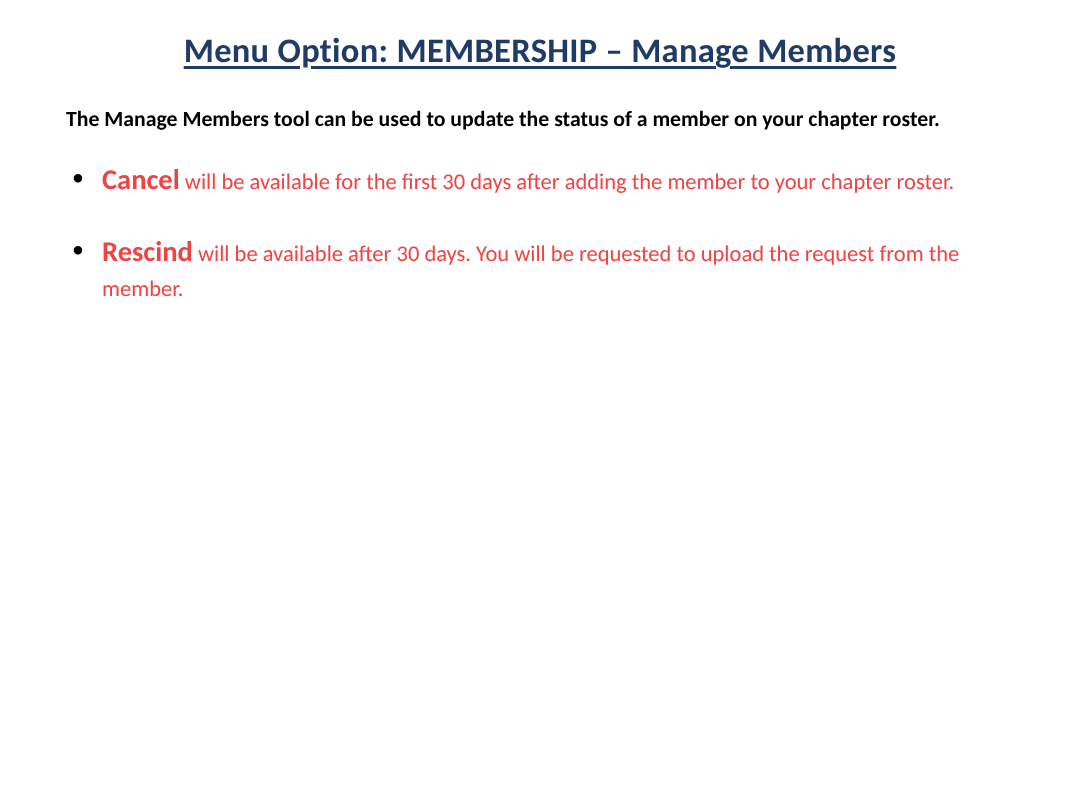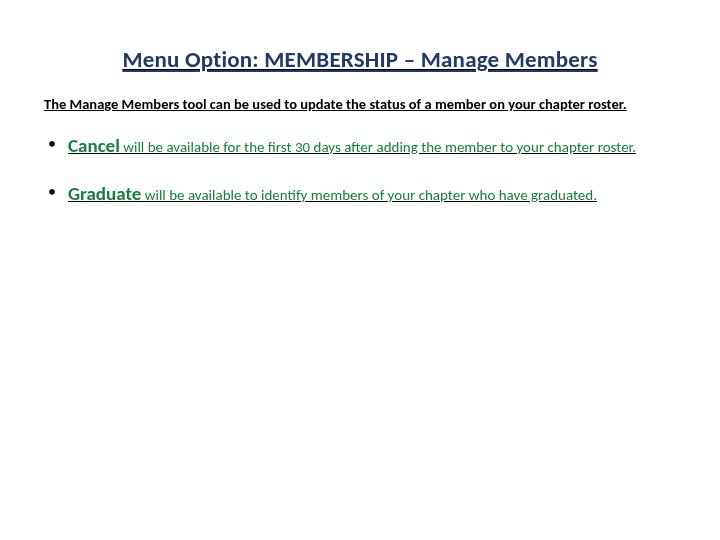--- a/index.html
+++ b/index.html
@@ -8,22 +8,21 @@
     width: 720px;
     height: 540px;
     background: #ffffff;
     font-family: Calibri, "Segoe UI", Arial, sans-serif;
     color: #000;
   }
   .slide {
     box-sizing: border-box;
     width: 720px;
     height: 540px;
-    padding: 45px 44px 20px 44px;
-    text-decoration: underline;
+    padding: 20px 44px 20px 44px;
   }
   .title {
     text-align: center;
     font-size: 23px;
     font-weight: 700;
     color: #1f3b66;
     margin: 0 0 22px 0;
     letter-spacing: 0.2px;
     text-decoration: underline;
     text-underline-offset: 3px;
@@ -39,21 +38,21 @@
     list-style: none;
     padding: 0;
     margin: 0;
   }
   ul.items > li {
     position: relative;
     padding-left: 24px;
     margin-bottom: 22px;
     font-size: 15px;
     line-height: 1.4;
-    color: #15803d;
+    color: #ef4444;
   }
   ul.items > li::before {
     content: "•";
     position: absolute;
     left: 4px;
     top: 0;
     font-size: 16px;
     color: #000;
   }
   .term {
@@ -72,17 +71,17 @@
 
   <h1 class="title">Menu Option: MEMBERSHIP – Manage Members</h1>
 
   <p class="intro">The Manage Members tool can be used to update the status of a member on your chapter roster.</p>
 
   <ul class="items">
     <li>
       <span class="term">Cancel</span><span class="desc"> will be available for the first 30 days after adding the member to your chapter roster.</span>
     </li>
     <li>
-      <span class="term">Graduate</span><span class="desc"> will be available to identify members of your chapter who have graduated.</span>
+      <span class="term">Rescind</span><span class="desc"> will be available after 30 days. You will be requested to upload the request from the member.</span>
     </li>
   </ul>
 
 </div>
 
 </body></html>

